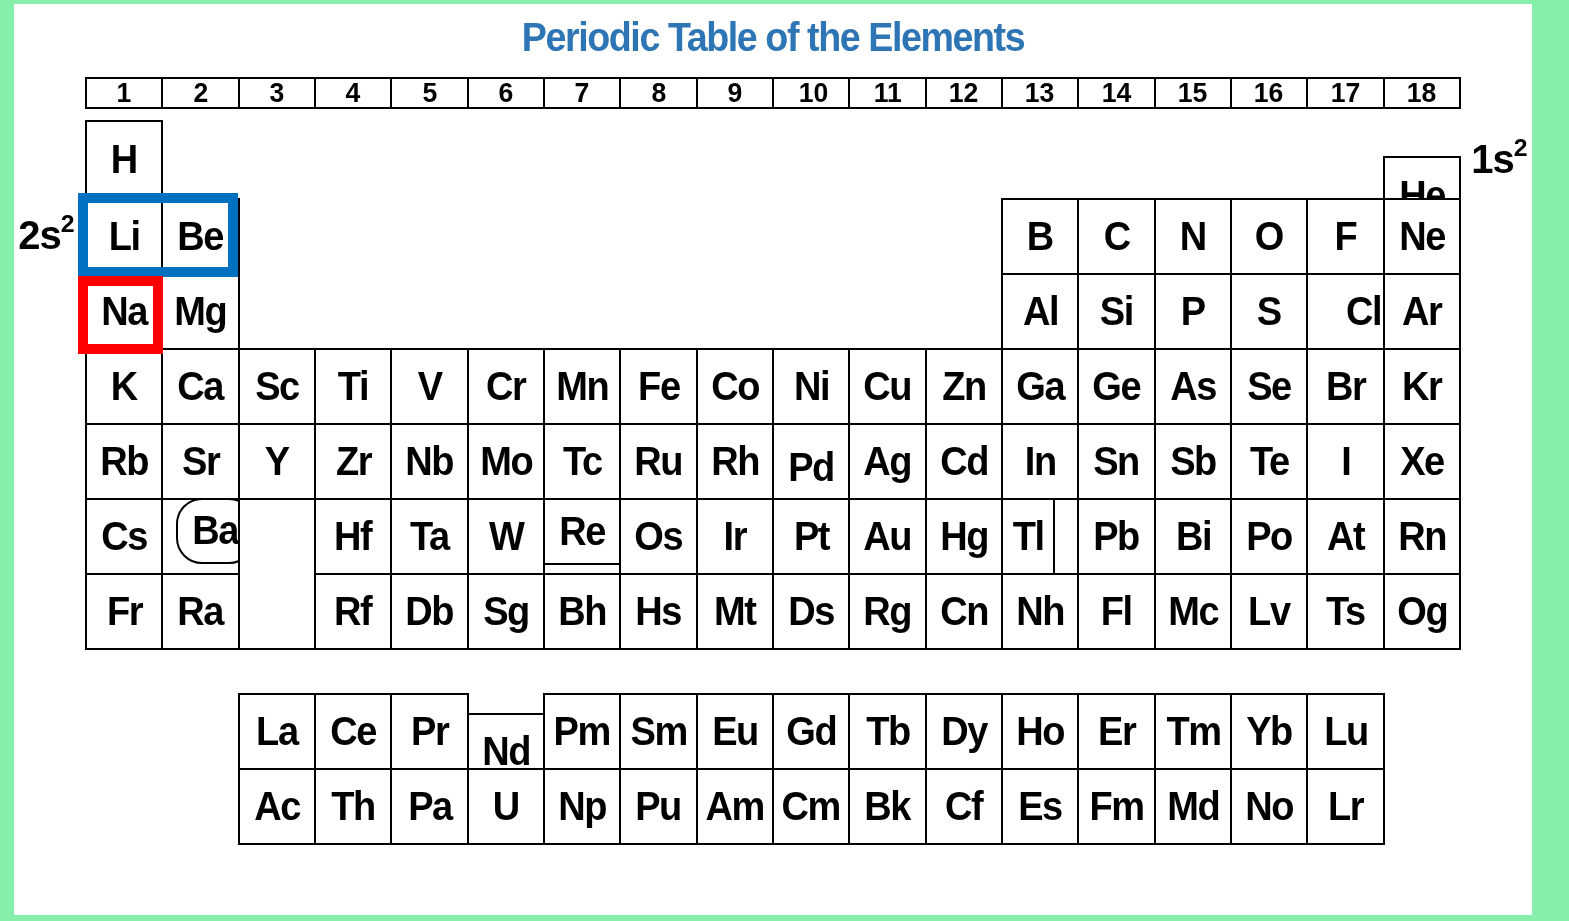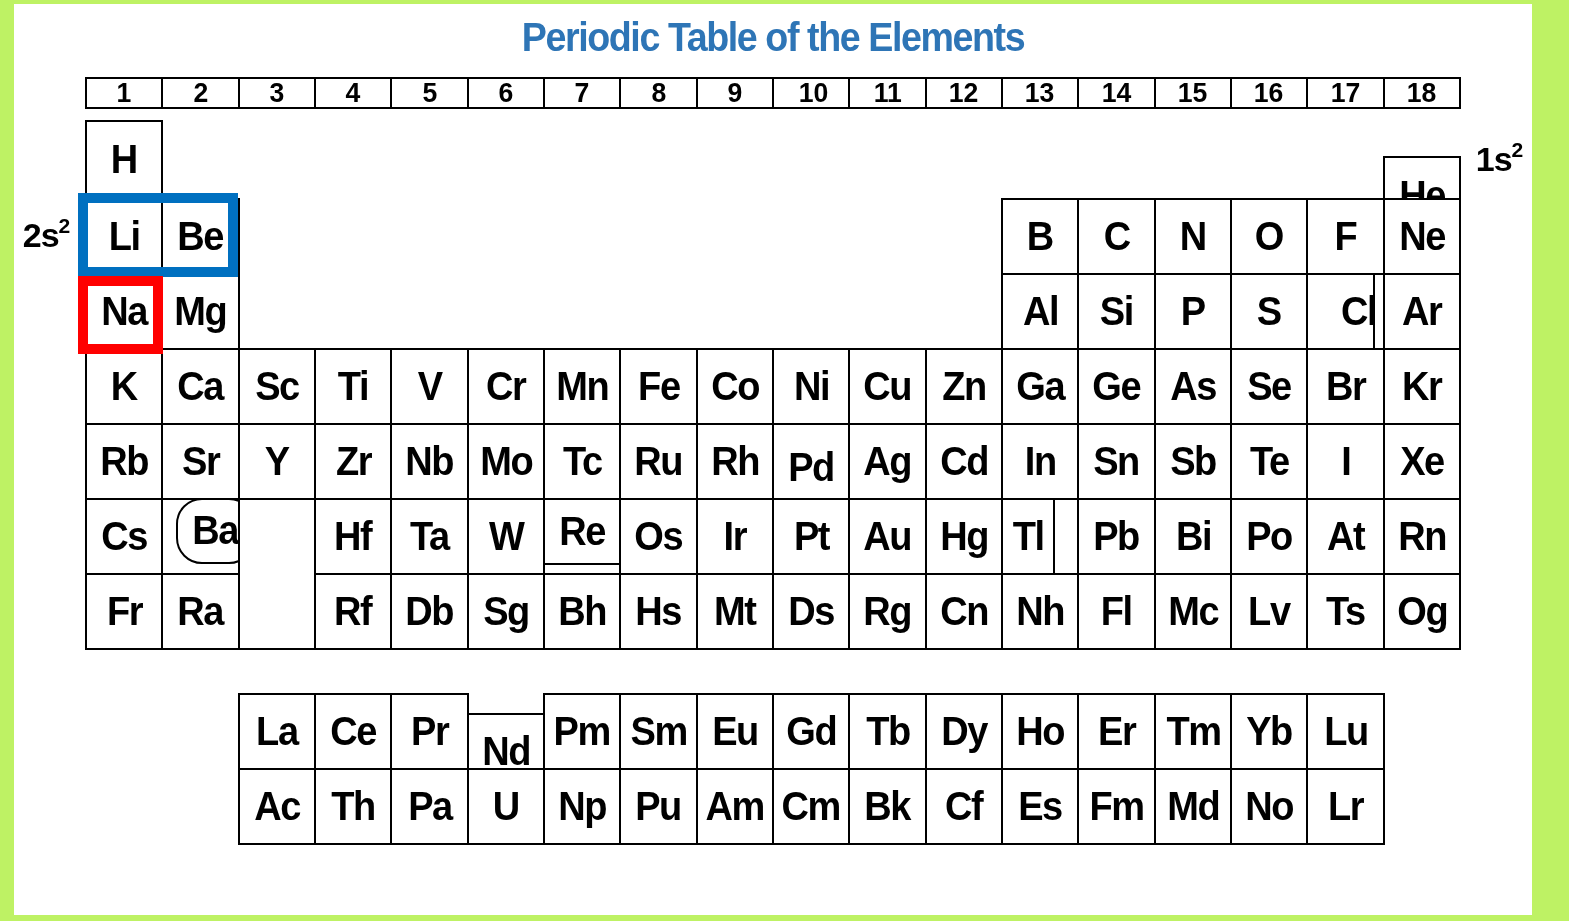--- a/index.html
+++ b/index.html
@@ -1,19 +1,19 @@
 <!DOCTYPE html>
 <html><head>
 <meta charset="utf-8">
 <style>
   html,body{margin:0;padding:0;background:#000;}
   .page{
     position:relative;
     width:1569px;height:921px;
-    background:#bef264;
+    background:#86efac;
     overflow:hidden;
     font-family:"Liberation Sans",sans-serif;
   }
   .slide{
     position:absolute;
     left:14px;top:4px;width:1518px;height:911px;
     background:#ffffff;
   }
   .title{
     position:absolute;
@@ -57,21 +57,21 @@
     pointer-events:none;
   }
   .hl-blue{ left:78px; top:193px; width:160px; height:84px; border:10px solid #0070C0; }
   .hl-red{  left:78px; top:276px; width:85px;  height:78px; border:10px solid #FF0000; }
   .config-label{
     position:absolute;
     display:flex;
     align-items:center;
     justify-content:center;
     font-weight:bold;
-    font-size:34px;
+    font-size:40px;
     color:#000;
     letter-spacing:-1px;
   }
   .config-label sup{
     font-size:0.62em;
     line-height:0;
     position:relative;
     top:-0.45em;
   }
   .config-left{ left:14px; top:198px; width:64px; height:75px; }
@@ -183,21 +183,21 @@
       </div>
       <div class="cell" style="left: 1077px; top: 273px; width: 79px; height: 77px;">
         <span class="sym">Si</span>
       </div>
       <div class="cell" style="left: 1154px; top: 273px; width: 78px; height: 77px;">
         <span class="sym">P</span>
       </div>
       <div class="cell" style="left: 1230px; top: 273px; width: 78px; height: 77px;">
         <span class="sym">S</span>
       </div>
-      <div class="cell" style="left: 1306px; top: 273px; width: 69px; height: 77px; padding-left: 36px;">
+      <div class="cell" style="left: 1306px; top: 273px; width: 79px; height: 77px; padding-left: 36px;">
         <span class="sym">Cl</span>
       </div>
       <div class="cell" style="left: 1383px; top: 273px; width: 78px; height: 77px;">
         <span class="sym">Ar</span>
       </div>
       <div class="cell" style="left: 85px; top: 348px; width: 78px; height: 77px;">
         <span class="sym">K</span>
       </div>
       <div class="cell" style="left: 161px; top: 348px; width: 79px; height: 77px;">
         <span class="sym">Ca</span>

